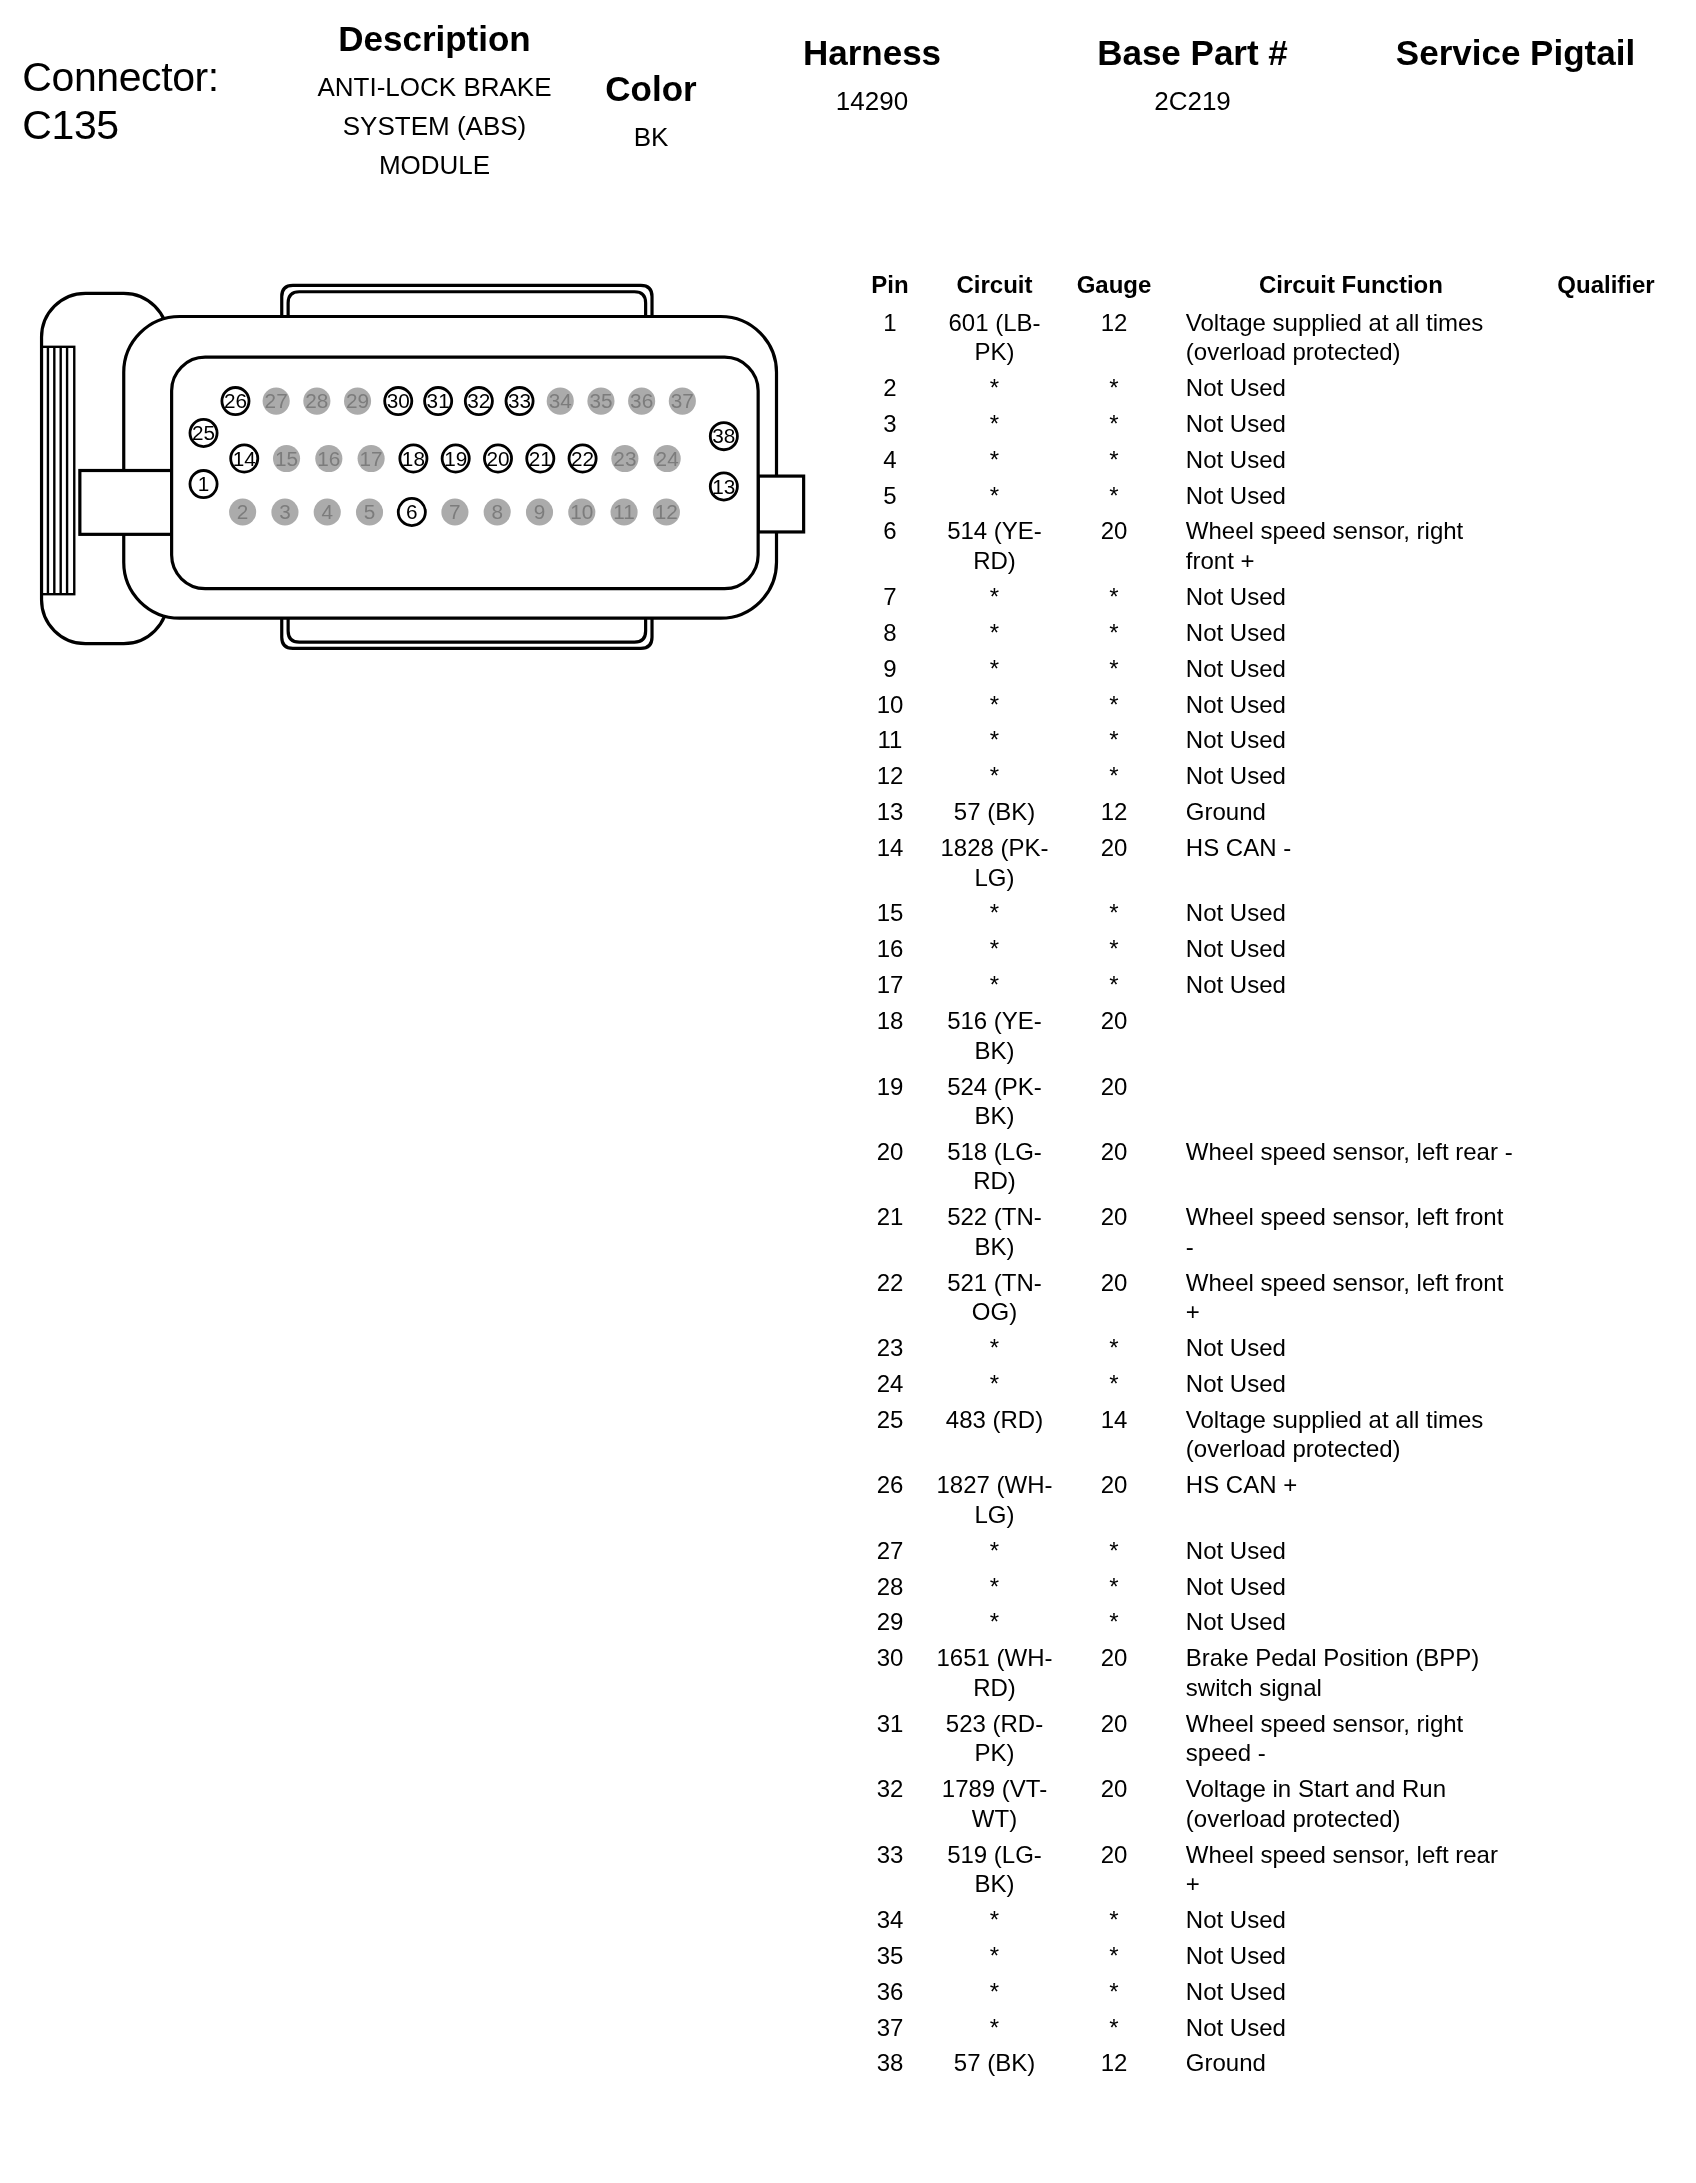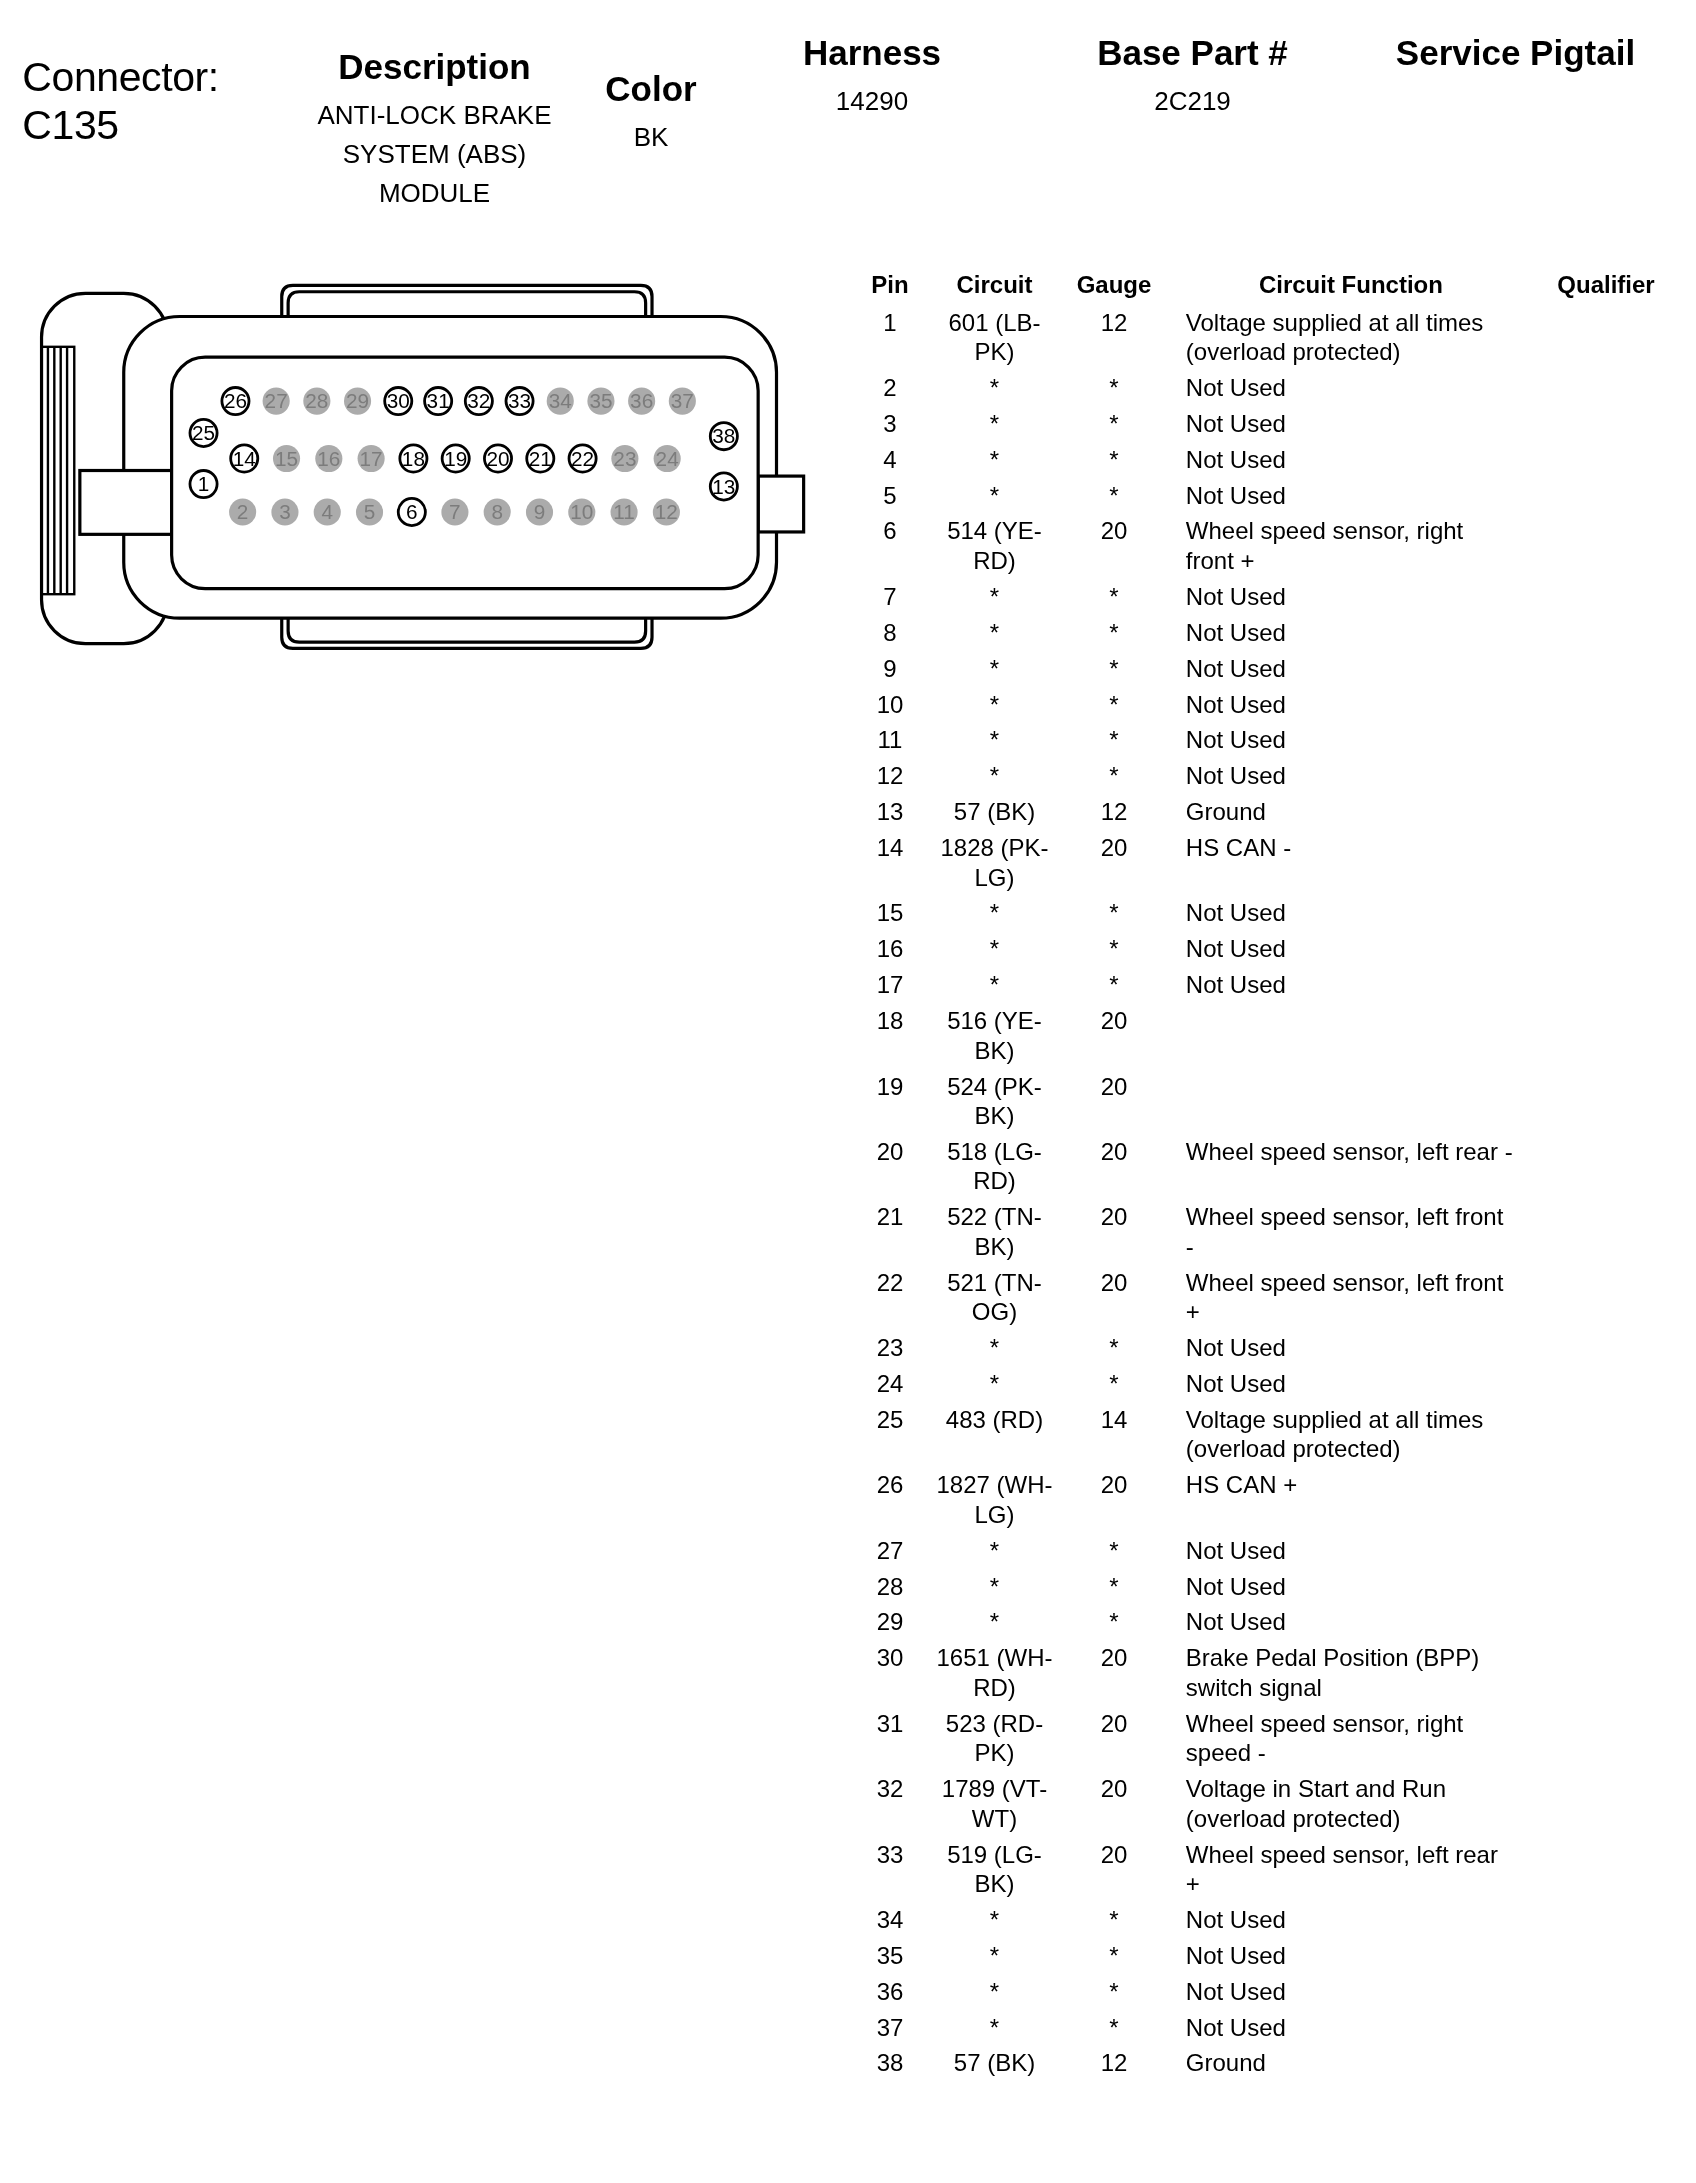--- a/index.html
+++ b/index.html
@@ -12,21 +12,21 @@
     overflow:hidden;
   }
   
   .conn-title{
     position:absolute;left:22.3px;top:53px;
     font-size:41px;font-weight:normal;line-height:48px;letter-spacing:-0.4px;
   }
   .hdr{position:absolute;text-align:center;}
   .hdr-label{font-size:35px;font-weight:bold;line-height:38px;}
   .hdr-value{font-size:26px;line-height:39px;margin-top:9.6px;}
-  .hdr-desc{left:299px;top:48px;width:271px;}
+  .hdr-desc{left:299px;top:20px;width:271px;}
   .hdr-color{left:597px;top:70px;width:108px;}
   .hdr-harness{left:800px;top:34px;width:144px;}
   .hdr-basepart{left:1089px;top:34px;width:207px;}
   .hdr-service{left:1388px;top:34px;width:255px;}
   
   .diagram{position:absolute;left:20px;top:267px;width:798px;height:411px;}
   .diagram svg{display:block;}
   
   .pintable{position:absolute;left:846px;top:270px;width:851px;font-size:24px;line-height:29.5px;}
   .trow,.thead{display:grid;grid-template-columns:88px 121px 118px 343px 180px;}

